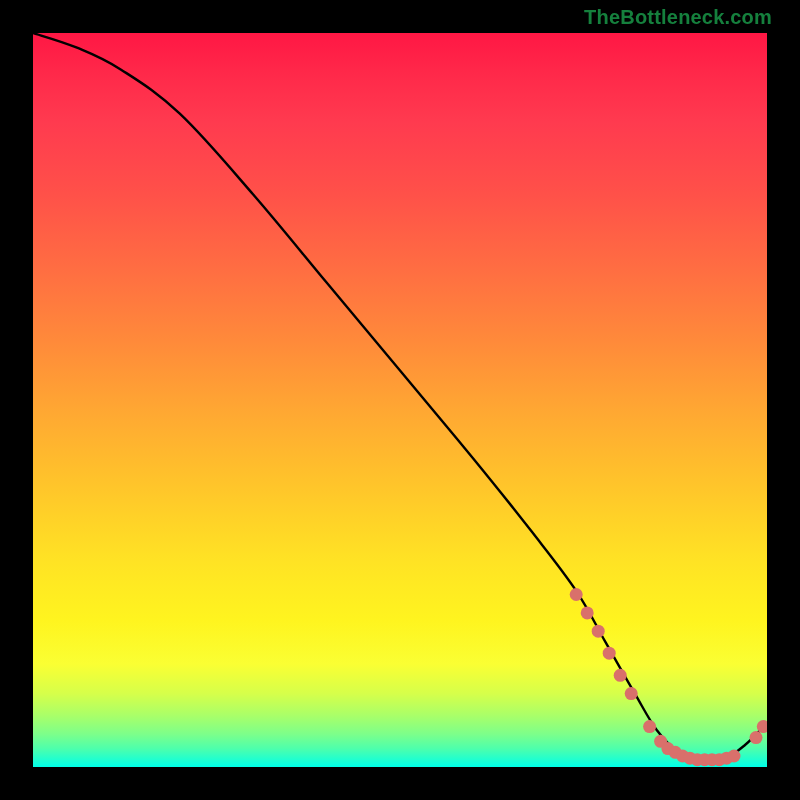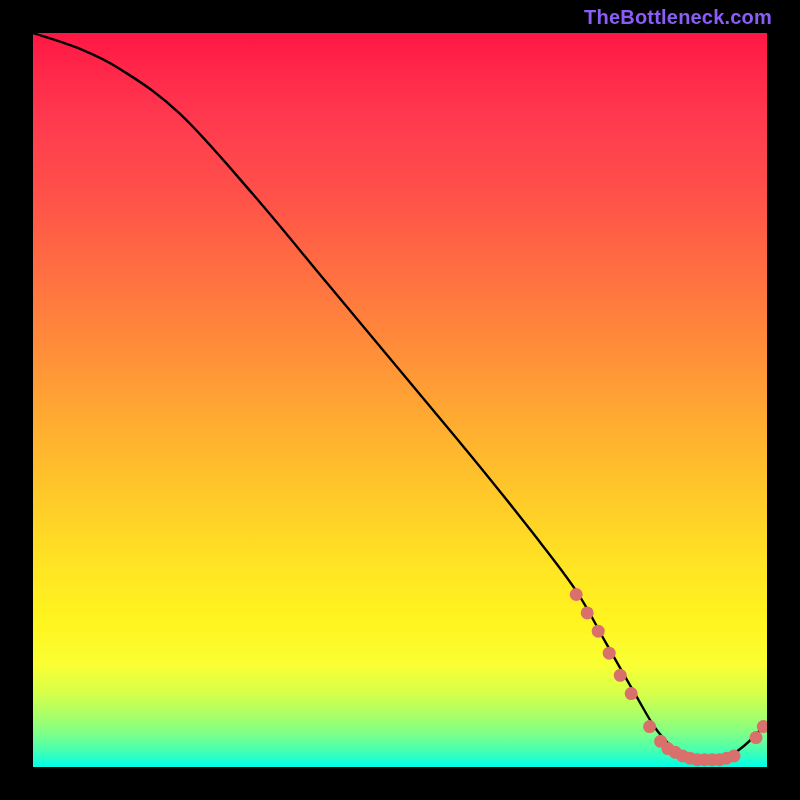--- a/index.html
+++ b/index.html
@@ -51,21 +51,21 @@
   .curve-svg {
     position: absolute;
     inset: 0;
     width: 100%;
     height: 100%;
   }
   .watermark {
     position: absolute;
     top: 6px;
     right: 28px;
-    color: #8b5cf6;
+    color: #15803d;
     font-size: 20px;
     font-weight: 600;
     letter-spacing: 0.2px;
     user-select: none;
   }
 </style>
 </head>
 <body>
 
 <div class="stage">

